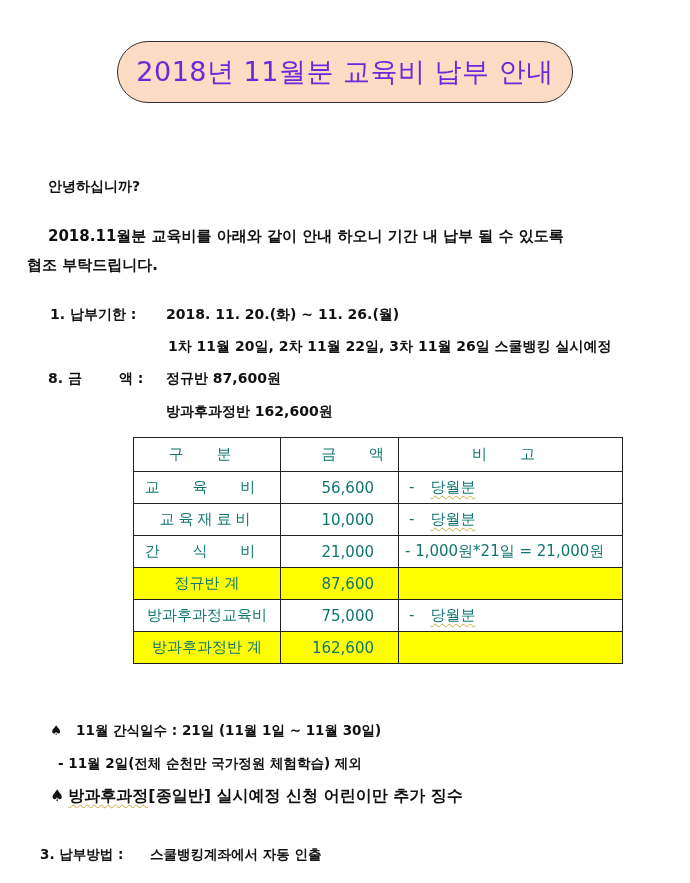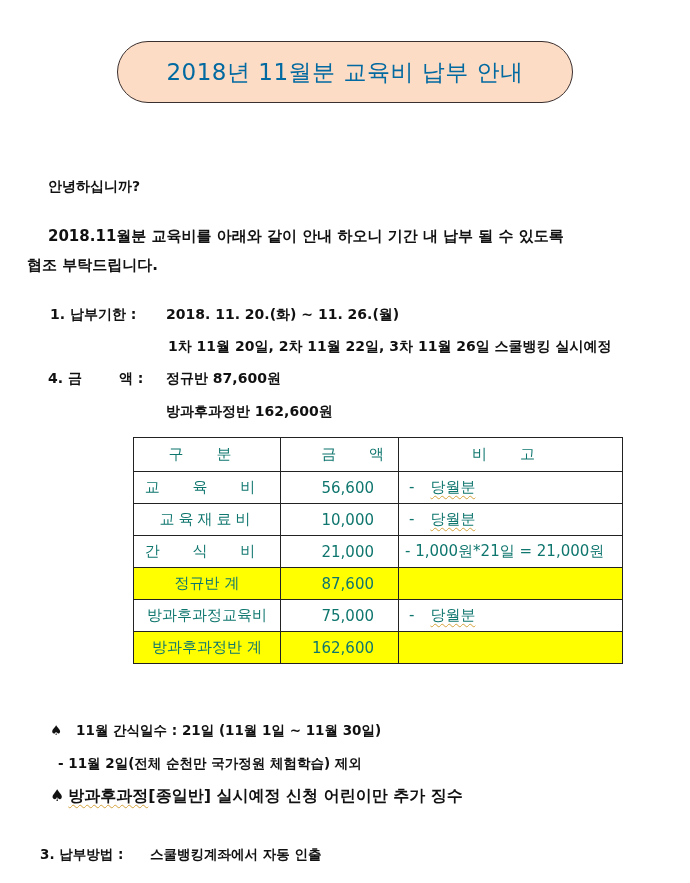--- a/index.html
+++ b/index.html
@@ -3,21 +3,21 @@
 <meta charset="utf-8">
 <style>
   html, body { margin:0; padding:0; background:#ffffff; }
   body { width:690px; height:883px; position:relative; overflow:hidden; color:#111; font-family:"DejaVu Sans", sans-serif; }
   .abs { position:absolute; white-space:nowrap; }
   .title-box {
     position:absolute; left:117px; top:41px; width:456px; height:62px;
     background:#fcdcc4; border:1.5px solid #3a3030; border-radius:32px;
     box-sizing:border-box; display:flex; align-items:center; justify-content:center;
   }
-  .title-text { font-size:23px; color:#0369a1; letter-spacing:0.5px; }
+  .title-text { font-size:27px; color:#6d28d9; letter-spacing:0.5px; }
   .bold { font-weight:bold; }
   .t15 { font-size:15px; }
   .t14 { font-size:14px;margin-left:8px; }
   .t13 { font-size:13.5px; }
   .t16 { font-size:16px; }
   table.fee {
     position:absolute; left:133px; top:437px; border-collapse:collapse;
     font-size:15px; color:#0f766e;
   }
   table.fee td { border:1.5px solid #222; padding:0; height:32px; box-sizing:border-box; }
@@ -41,21 +41,21 @@
 
 <div class="abs t14 bold" style="left:40px;top:178px;">안녕하십니까?</div>
 
 <div class="abs t15 bold" style="left:48px;top:227px;">2018.11월분 교육비를 아래와 같이 안내 하오니 기간 내 납부 될 수 있도록</div>
 <div class="abs t15 bold" style="left:27px;top:256px;">협조 부탁드립니다.</div>
 
 <div class="abs t14 bold" style="left:42px;top:306px;">1. 납부기한 :</div>
 <div class="abs t14 bold" style="left:158px;top:306px;">2018. 11. 20.(화) ~ 11. 26.(월)</div>
 <div class="abs t14 bold" style="left:160px;top:338px;">1차 11월 20일, 2차 11월 22일, 3차 11월 26일 스쿨뱅킹 실시예정</div>
 
-<div class="abs t14 bold" style="left:40px;top:370px;">4. 금</div>
+<div class="abs t14 bold" style="left:40px;top:370px;">8. 금</div>
 <div class="abs t14 bold" style="left:111px;top:370px;">액 :</div>
 <div class="abs t14 bold" style="left:158px;top:370px;">정규반 87,600원</div>
 <div class="abs t14 bold" style="left:158px;top:403px;">방과후과정반 162,600원</div>
 
 <table class="fee">
   <tbody>
       <tr class="head">
     <td class="c1 spread">구 분</td>
     <td class="c2 spread">금 액</td>
     <td class="c3 spread">비 고</td>

